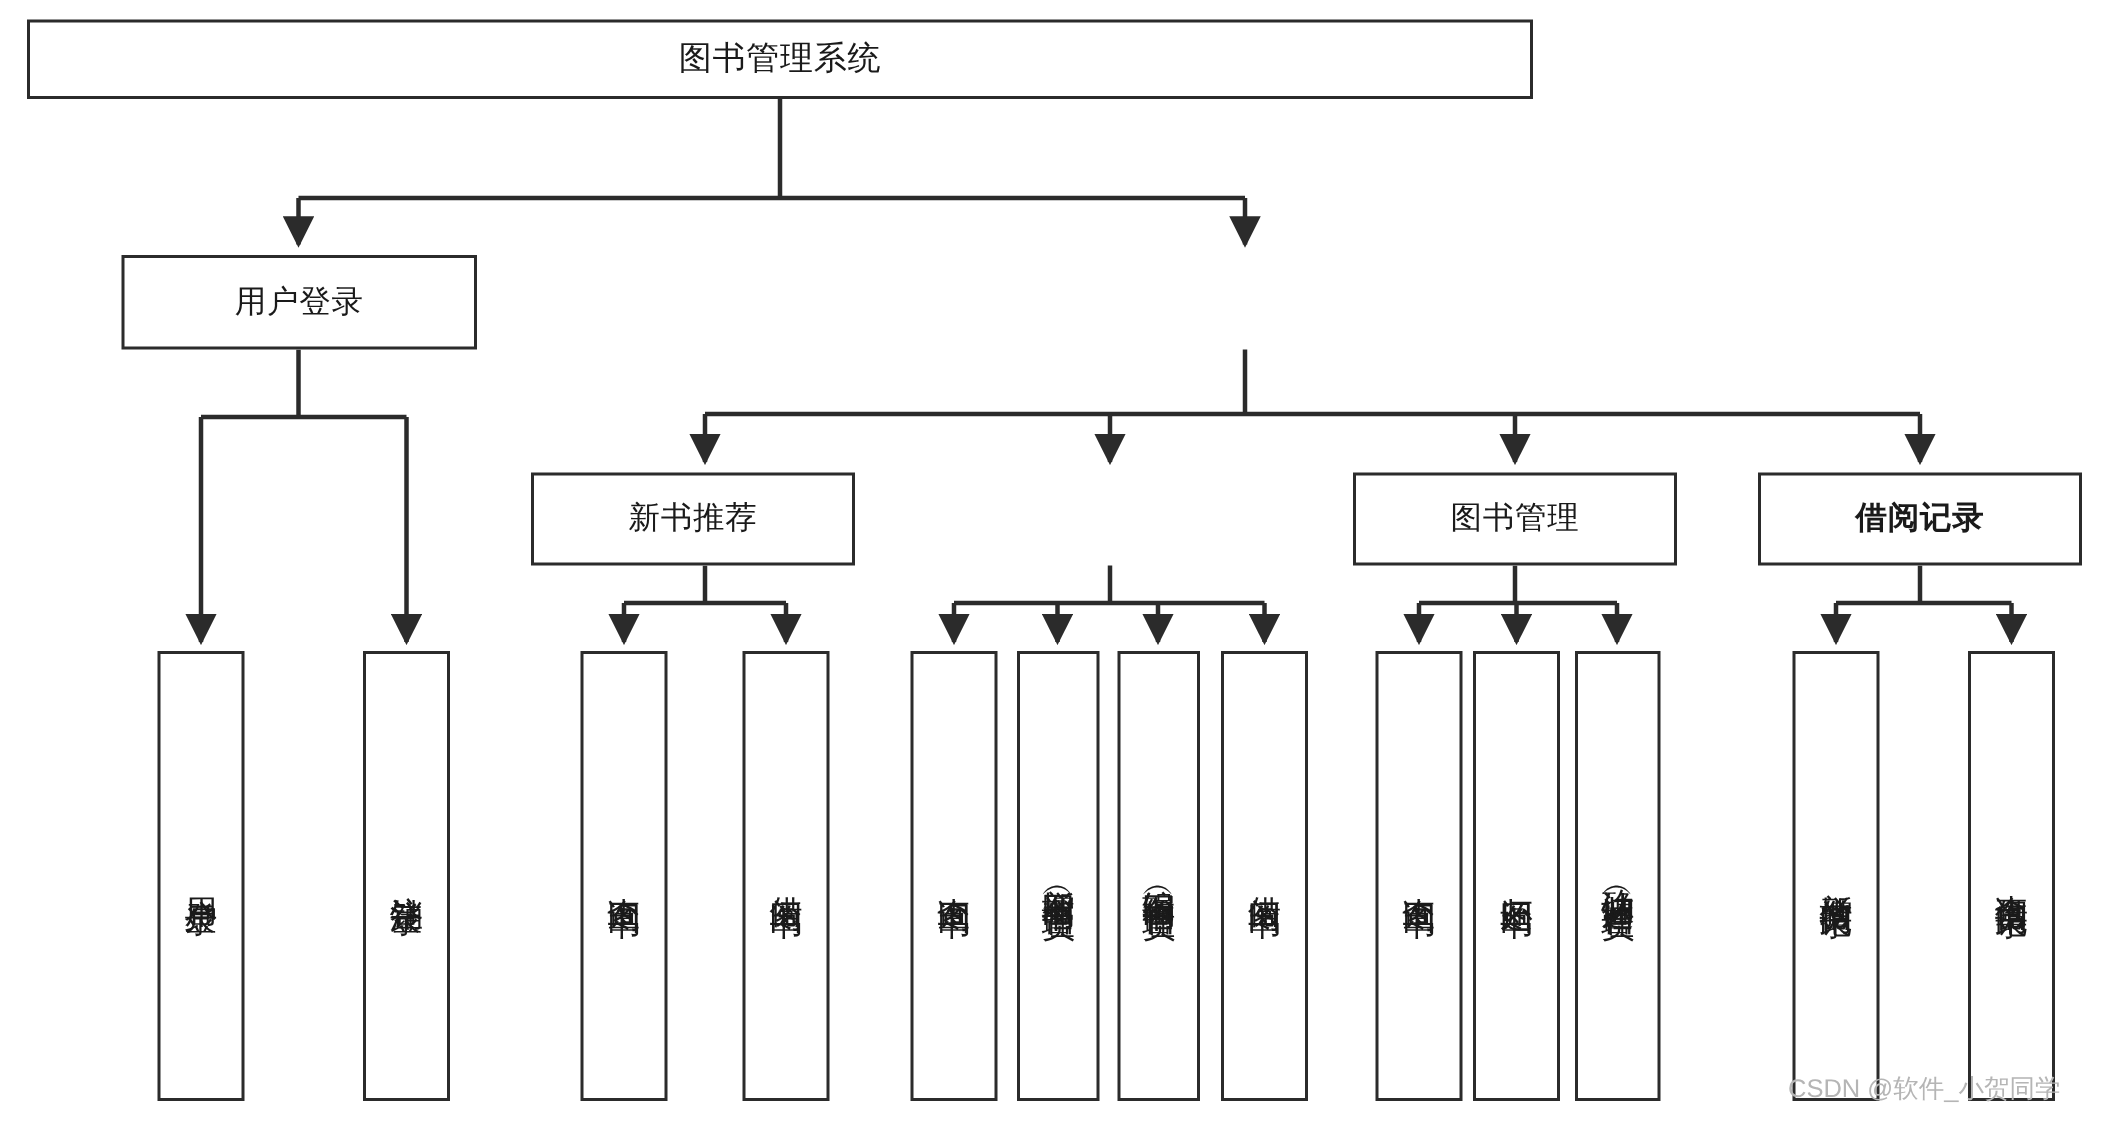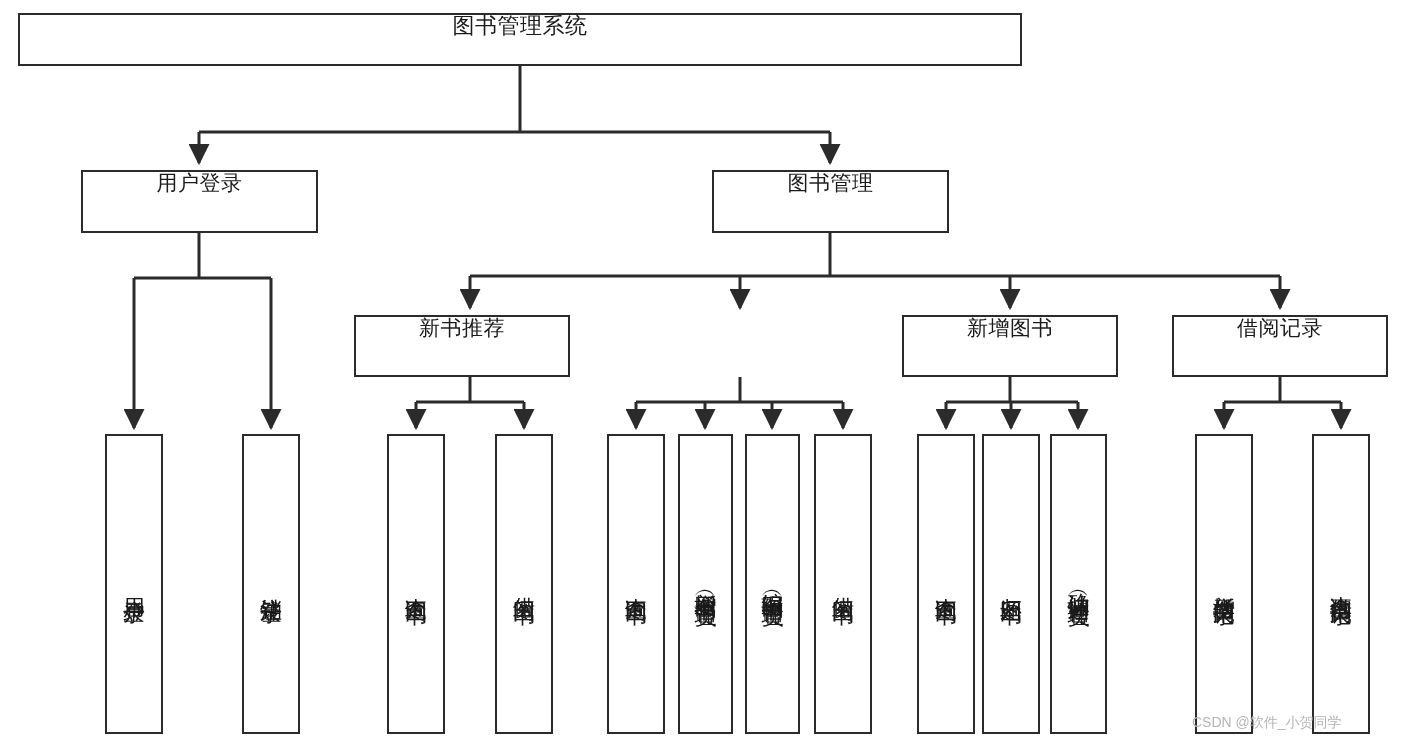--- a/index.html
+++ b/index.html
@@ -23,20 +23,21 @@
     top: 0;
     width: 1405px;
     height: 747px;
   }
   .node {
     position: absolute;
     box-sizing: border-box;
     border: 2px solid #2b2b2b;
     background: #ffffff;
     display: flex;
+    align-items: center;
     justify-content: center;
     color: #1a1a1a;
   }
   .node .lbl {
     display: block;
     text-align: center;
     line-height: 1.02;
   }
   
   .node.h .lbl {
@@ -57,21 +58,21 @@
     writing-mode: vertical-rl;
     text-orientation: upright;
     font-size: 22px;
     line-height: 1.18;
     letter-spacing: 2px;
     white-space: nowrap;
   }
   #watermark {
     position: absolute;
     color: #b5b5b5;
-    font-size: 14px;
+    font-size: 17px;
     white-space: nowrap;
     pointer-events: none;
   }
 </style>
 </head>
 <body>
 
 <div id="canvas">
 
   <svg id="edges" viewBox="0 0 1405 747" xmlns="http://www.w3.org/2000/svg">
@@ -125,34 +126,31 @@
   </svg>
 
   <div class="node h title" style="left:18px; top:13px; width:1004px; height:53px;">
     <span class="lbl">图书管理系统</span>
   </div>
 
   <div class="node h" style="left:81px; top:170px; width:237px; height:63px;">
     <span class="lbl">用户登录</span>
   </div>
 
-  <div class="node h" style="left:712px; top:170px; width:237px; height:63px;">
-    <span class="lbl">图书管理</span>
-  </div>
 
   <div class="node h" style="left:354px; top:315px; width:216px; height:62px;">
     <span class="lbl">新书推荐</span>
   </div>
 
 
   <div class="node h" style="left:902px; top:315px; width:216px; height:62px;">
-    <span class="lbl">新增图书</span>
-  </div>
-
-  <div class="node h" style="left:1172px; top:315px; width:216px; height:62px;">
+    <span class="lbl">图书管理</span>
+  </div>
+
+  <div class="node h" style="left:1172px; top:315px; width:216px; height:62px;font-weight:bold;">
     <span class="lbl">借阅记录</span>
   </div>
 
   <div class="node v" style="left:105px; top:434px; width:58px; height:300px;">
     <span class="lbl">用户登录</span>
   </div>
 
   <div class="node v" style="left:242px; top:434px; width:58px; height:300px;">
     <span class="lbl">注销登录</span>
   </div>

